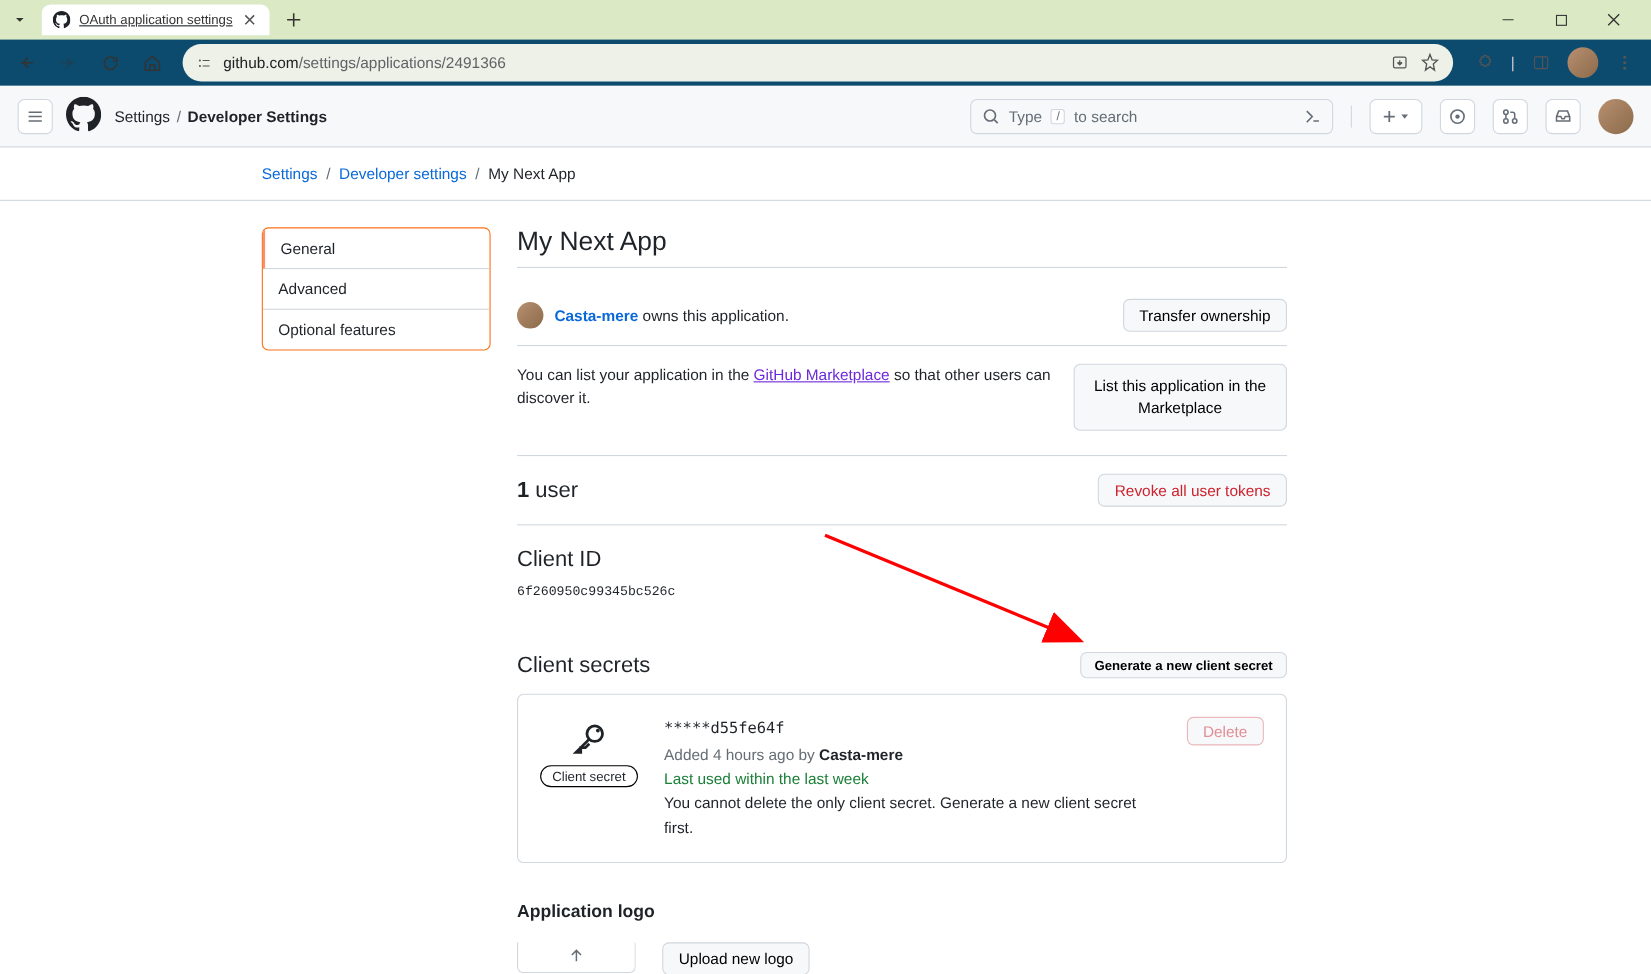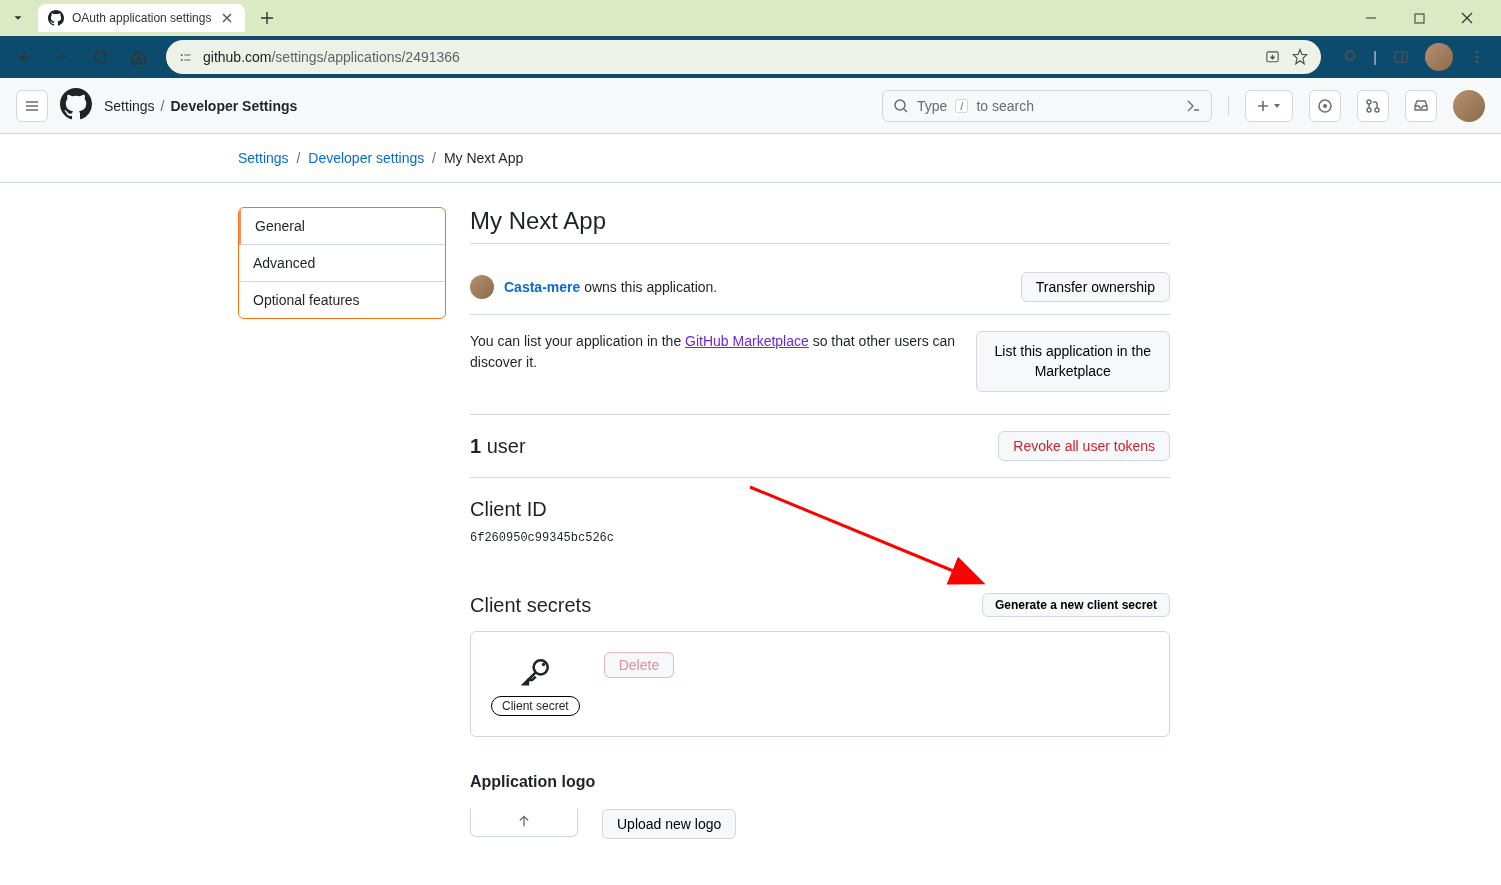--- a/index.html
+++ b/index.html
@@ -1,20 +1,20 @@
 <!DOCTYPE html>
 <html><head>
 <meta charset="utf-8">
 <style>
 * { margin: 0; padding: 0; box-sizing: border-box; }
 body { font-family: -apple-system, BlinkMacSystemFont, "Segoe UI", Helvetica, Arial, sans-serif; font-size: 14px; color: #1f2328; overflow: hidden; width: 1501px; height: 885px; }
 
 
 .browser-chrome { background: #dbe9c4; }
-.tab-bar { display: flex; align-items: center; height: 36px; padding: 0 4px; position: relative; }
+.tab-bar { display: flex; align-items: center; height: 36px; padding: 0 4px; position: relative; text-decoration: underline; }
 .tab-dropdown { width: 28px; height: 28px; display: flex; align-items: center; justify-content: center; cursor: pointer; border-radius: 4px; }
 .tab { display: flex; align-items: center; background: #fff; border-radius: 8px 8px 0 0; padding: 6px 10px; margin-left: 6px; gap: 8px; min-width: 200px; }
 .tab-favicon { width: 16px; height: 16px; }
 .tab-title { font-size: 12px; color: #333; flex: 1; }
 .tab-close { width: 16px; height: 16px; display: flex; align-items: center; justify-content: center; cursor: pointer; }
 .new-tab { width: 28px; height: 28px; display: flex; align-items: center; justify-content: center; cursor: pointer; margin-left: 8px; }
 .window-controls { margin-left: auto; display: flex; gap: 12px; padding-right: 12px; }
 .window-btn { width: 36px; height: 28px; display: flex; align-items: center; justify-content: center; cursor: pointer; }
 
 .nav-bar { display: flex; align-items: center; height: 42px; padding: 0 8px; gap: 6px; background: #0c4a6e; }
@@ -325,20 +325,26 @@
 
       <div class="secret-box">
         <div class="secret-icon-wrap">
           <svg width="34" height="34" viewBox="0 0 24 24">
               <circle cx="16" cy="8" r="5" fill="none" stroke="#1f2328" stroke-width="1.8"></circle>
               <circle cx="18" cy="6" r="1.2" fill="#1f2328"></circle>
               <path fill="none" stroke="#1f2328" stroke-width="1.8" d="M12.5 11.5L4 20v0h3v-3h3l2.5-2.5"></path>
             </svg>
           <span class="secret-badge">Client secret</span>
         </div>
+        <div class="secret-details">
+          <div class="secret-value">*****d55fe64f</div>
+          <div class="secret-meta"><span>Added 4 hours ago by </span><b>Casta-mere</b></div>
+          <div class="secret-used">Last used within the last week</div>
+          <div class="secret-note">You cannot delete the only client secret. Generate a new client secret first.</div>
+        </div>
         <button class="btn-delete-disabled">Delete</button>
       </div>
 
       <h4 class="logo-section-title">Application logo</h4>
       <div class="logo-row">
         <div class="logo-placeholder">
           <svg width="20" height="20" viewBox="0 0 24 24">
               <path fill="none" stroke="#656d76" stroke-width="1.6" d="M12 16V4m-5 5l5-5 5 5"></path>
             </svg>
         </div>

